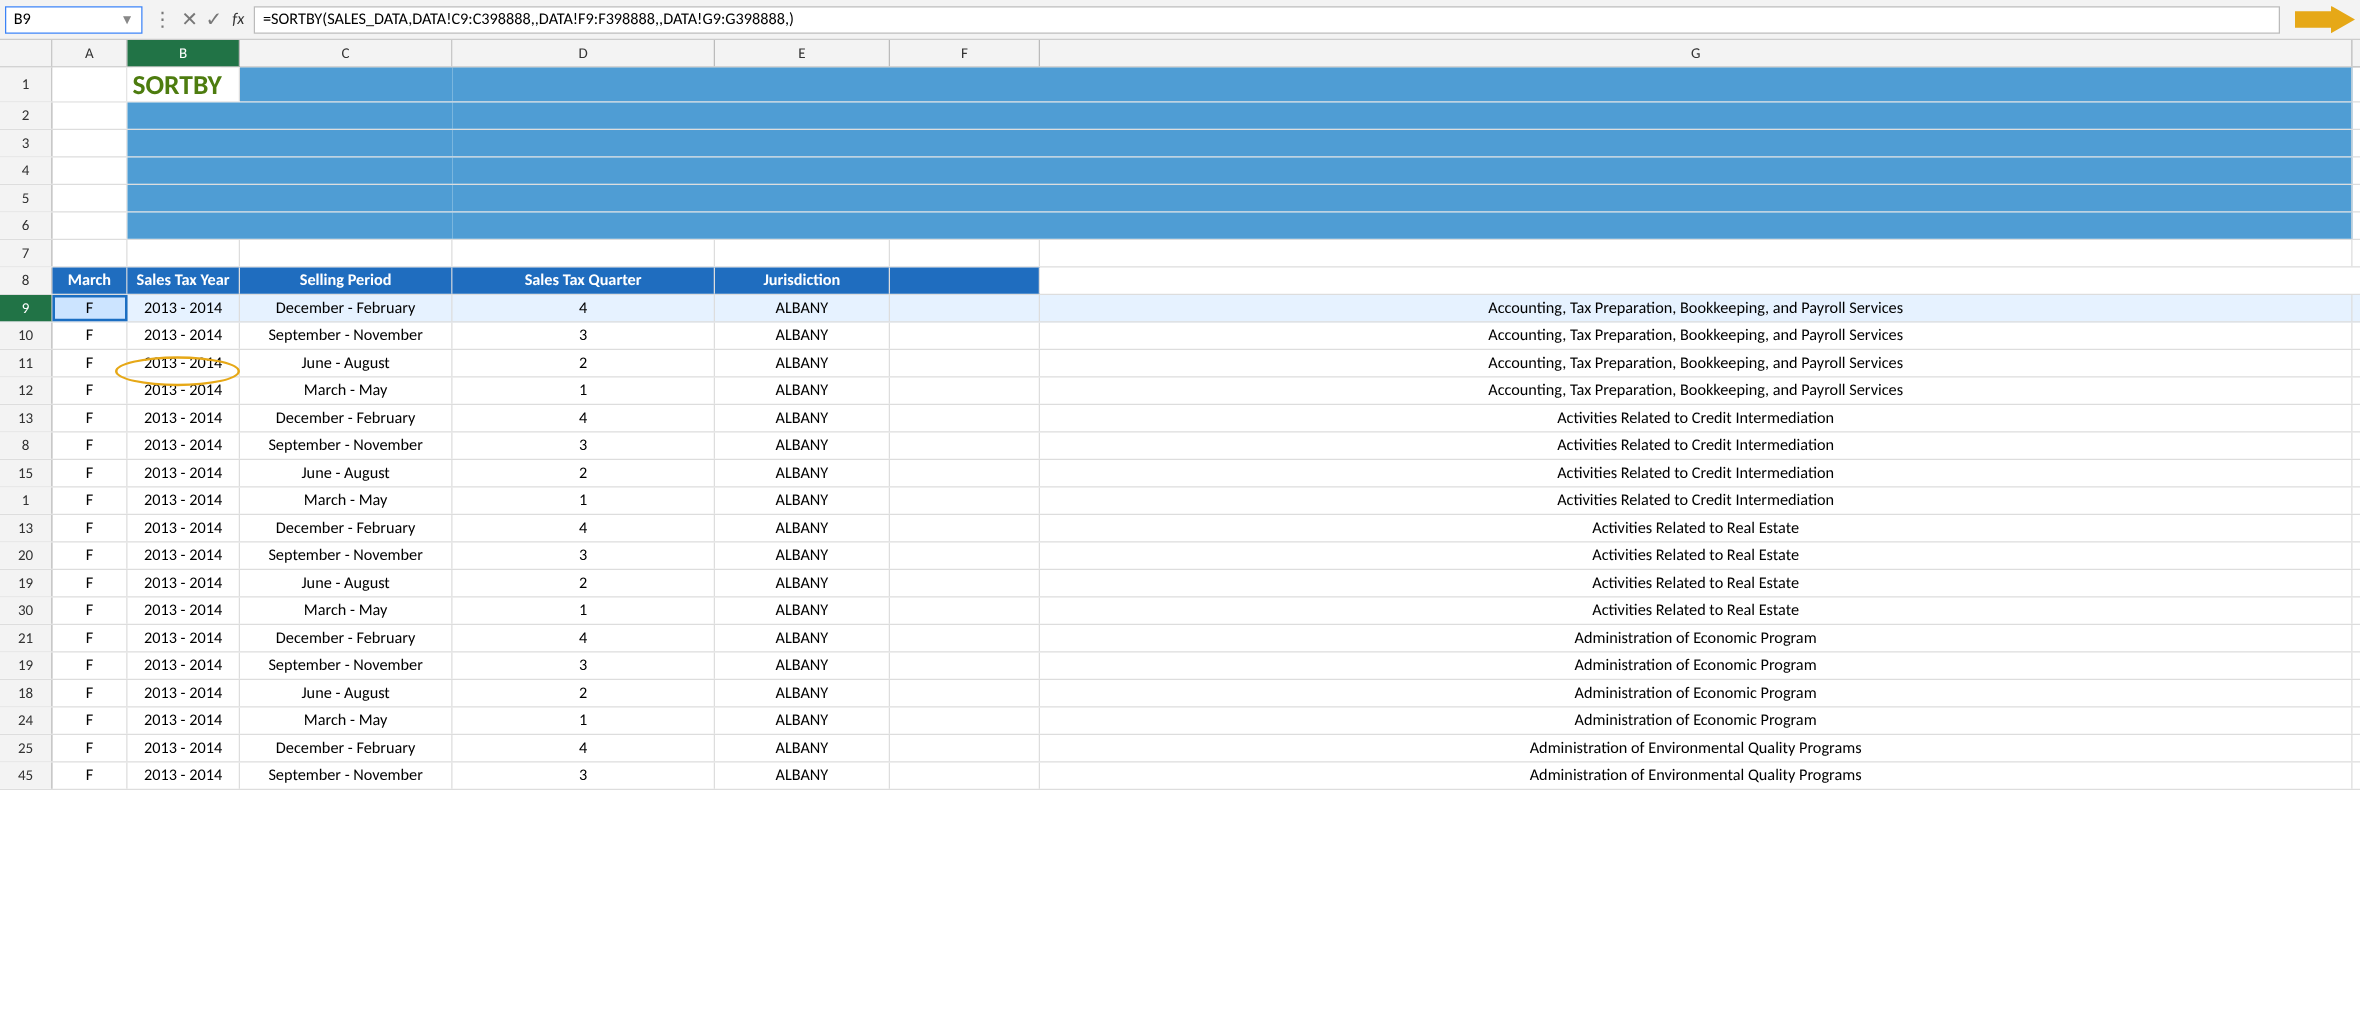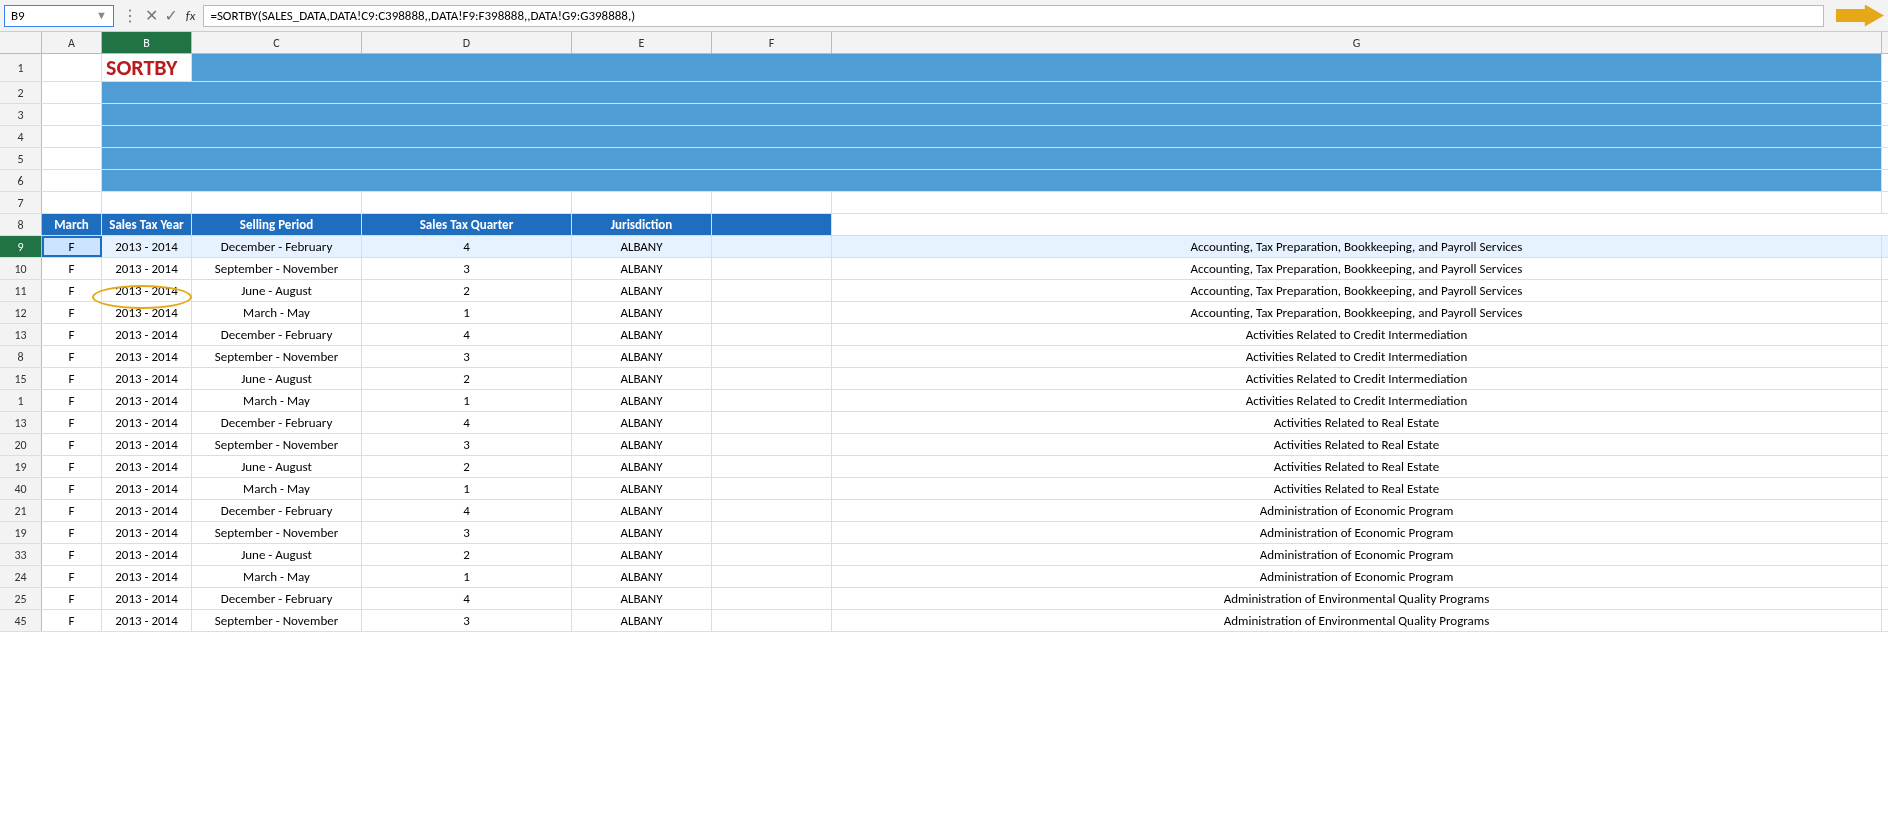--- a/index.html
+++ b/index.html
@@ -136,21 +136,21 @@
     
     .blue-bg {
       background: #4f9dd4;
     }
     .row1-cell {
       background: #fff;
     }
     .sortby-label {
       font-size: 22px;
       font-weight: bold;
-      color: #b91c1c;
+      color: #4d7c0f;
       background: #fff;
     }
 
     
     .circle-annotation {
       position: absolute;
       width: 52px;
       height: 28px;
       border: 2.5px solid #e6a817;
       border-radius: 50%;
@@ -405,21 +405,21 @@
       <div class="row-num">19</div>
       <div class="cell col-a center">F</div>
       <div class="cell col-b center">2013 - 2014</div>
       <div class="cell col-c center">June - August</div>
       <div class="cell col-d center">2</div>
       <div class="cell col-e center">ALBANY</div>
       <div class="cell col-f"></div>
       <div class="cell col-g center">Activities Related to Real Estate</div>
     </div>
       <div class="grid-row">
-      <div class="row-num">40</div>
+      <div class="row-num">30</div>
       <div class="cell col-a center">F</div>
       <div class="cell col-b center">2013 - 2014</div>
       <div class="cell col-c center">March - May</div>
       <div class="cell col-d center">1</div>
       <div class="cell col-e center">ALBANY</div>
       <div class="cell col-f"></div>
       <div class="cell col-g center">Activities Related to Real Estate</div>
     </div>
       <div class="grid-row">
       <div class="row-num">21</div>
@@ -435,21 +435,21 @@
       <div class="row-num">19</div>
       <div class="cell col-a center">F</div>
       <div class="cell col-b center">2013 - 2014</div>
       <div class="cell col-c center">September - November</div>
       <div class="cell col-d center">3</div>
       <div class="cell col-e center">ALBANY</div>
       <div class="cell col-f"></div>
       <div class="cell col-g center">Administration of Economic Program</div>
     </div>
       <div class="grid-row">
-      <div class="row-num">33</div>
+      <div class="row-num">18</div>
       <div class="cell col-a center">F</div>
       <div class="cell col-b center">2013 - 2014</div>
       <div class="cell col-c center">June - August</div>
       <div class="cell col-d center">2</div>
       <div class="cell col-e center">ALBANY</div>
       <div class="cell col-f"></div>
       <div class="cell col-g center">Administration of Economic Program</div>
     </div>
       <div class="grid-row">
       <div class="row-num">24</div>

